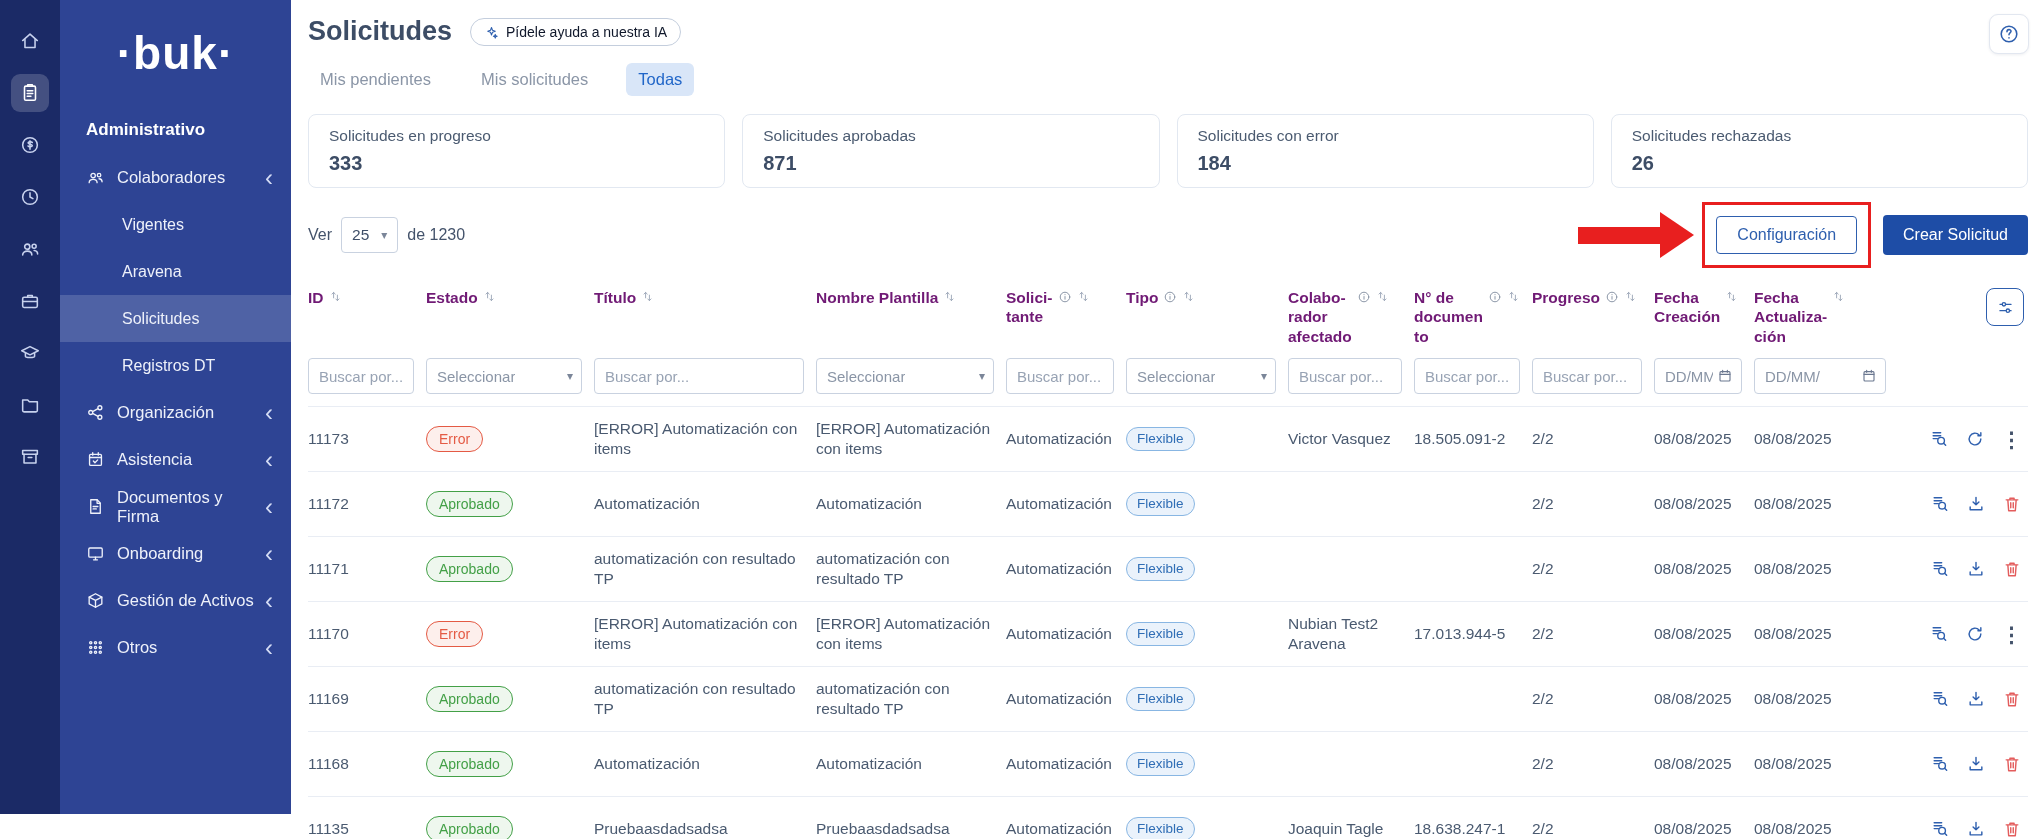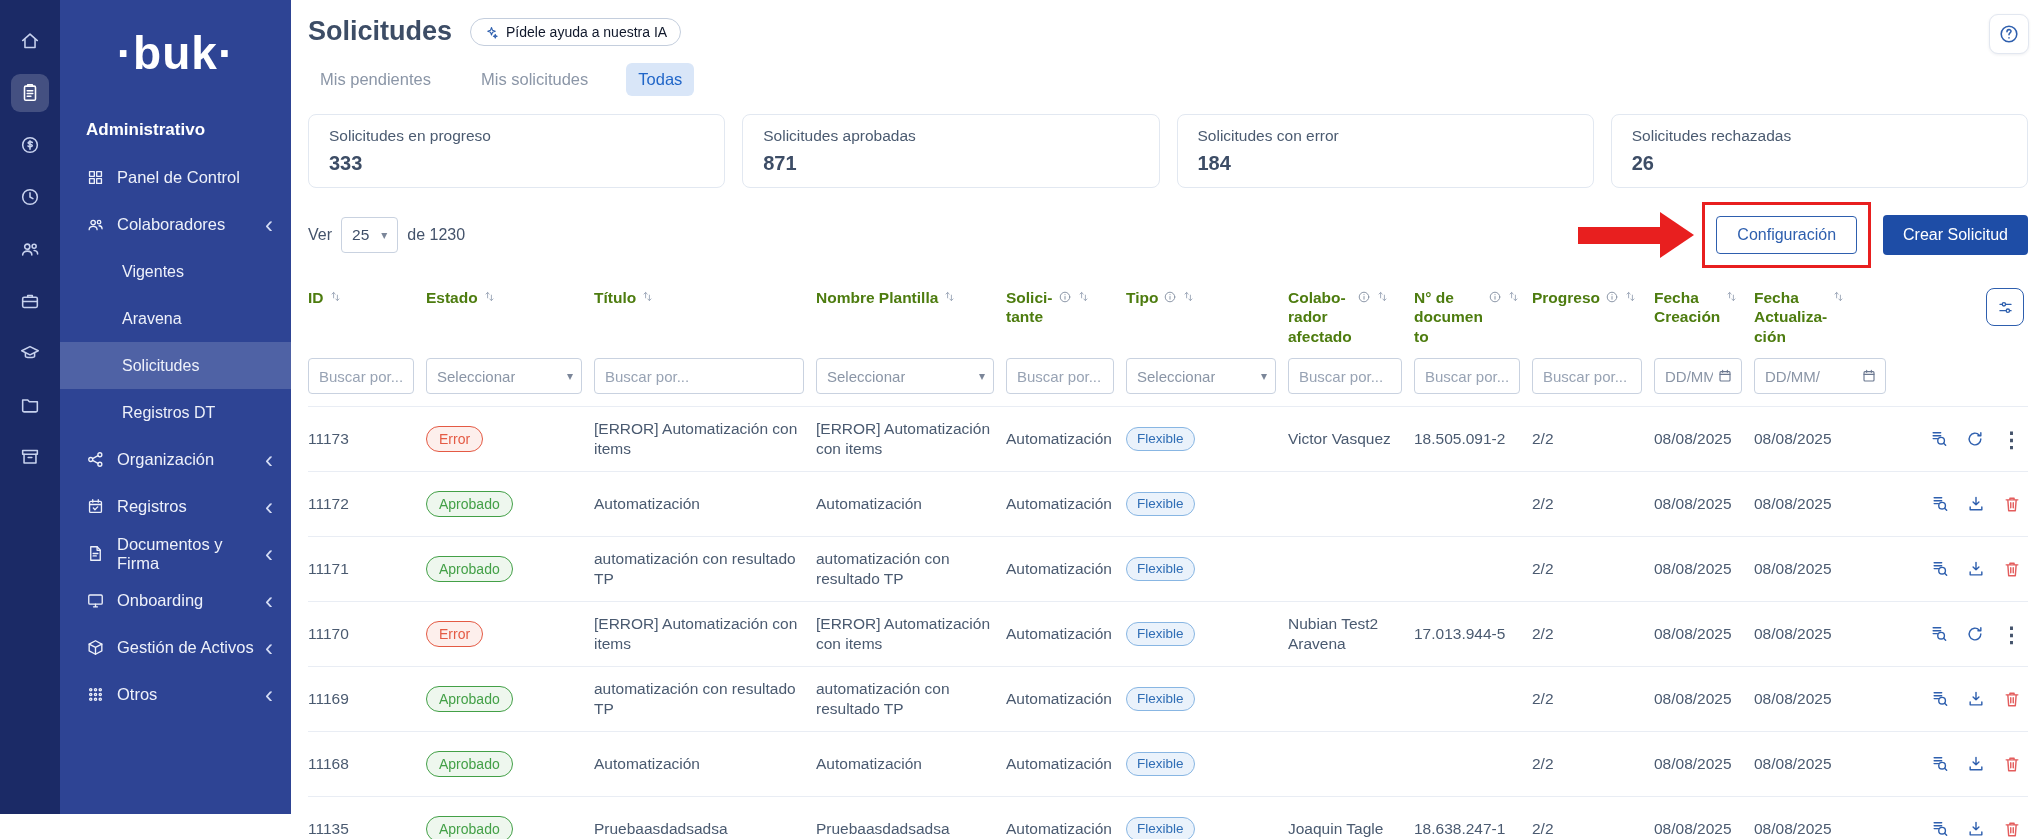--- a/index.html
+++ b/index.html
@@ -43,21 +43,21 @@
   .annot-arrow{display:flex;align-items:center;margin-right:8px}
   .annot-arrow .shaft{width:82px;height:17px;background:#e81f1f}
   .annot-arrow .head{width:0;height:0;border-top:23px solid transparent;border-bottom:23px solid transparent;border-left:34px solid #e81f1f}
   .annot-box{border:3px solid #e81f1f;padding:11px;margin-right:12px}
   .btn-outline{background:#fff;border:1px solid #2e5fae;color:#2e5fae;font-size:16px;padding:9px 20px;border-radius:4px;cursor:pointer;font-family:inherit}
   .btn-primary{background:#1e4da6;border:none;color:#fff;font-size:16px;padding:11px 20px;border-radius:4px;cursor:pointer;font-family:inherit}
   
   .table{margin-top:14px;--cols:118px 168px 222px 190px 120px 162px 126px 118px 122px 100px 144px minmax(0,1fr)}
   .thead,.tfilters,.tr{display:grid;grid-template-columns:var(--cols)}
   .thead{align-items:start;padding:6px 0 8px}
-  .th{display:flex;align-items:flex-start;gap:5px;font-weight:700;color:#4d7c0f;font-size:15.5px;padding-right:8px;line-height:1.25}
+  .th{display:flex;align-items:flex-start;gap:5px;font-weight:700;color:#701a75;font-size:15.5px;padding-right:8px;line-height:1.25}
   .th-label{white-space:normal}
   .hic{display:inline-flex;margin-top:2px}
   .sort-ic{width:13px;height:13px;color:#9aa5b6}
   .info-ic{width:14px;height:14px;color:#8a95a6}
   .th-settings{display:flex;justify-content:flex-end;padding-right:4px}
   .settings-btn{width:38px;height:38px;border:1.5px solid #2e5fae;border-radius:8px;background:#fff;color:#2e5fae;display:flex;align-items:center;justify-content:center;cursor:pointer}
   .settings-btn svg{width:19px;height:19px}
   .tfilters{align-items:center;padding:4px 0 12px}
   .fcell{padding-right:12px}
   .finput{width:100%;height:36px;border:1px solid #c9d2e0;border-radius:4px;padding:0 10px;font-size:15px;color:#44536b;box-sizing:border-box;font-family:inherit}
@@ -140,29 +140,20 @@
         </svg>
       </div>
     </aside>
 
   <aside class="sidebar">
     <div class="logo">·buk·</div>
     <div class="section-label">Administrativo</div>
     <nav class="nav">
         <div class="nav-item">
           <svg class="nav-ic" viewBox="0 0 24 24" fill="none" stroke="currentColor" stroke-width="1.7" stroke-linecap="round" stroke-linejoin="round">
-            <rect x="4.5" y="4.5" width="6" height="6"></rect>
-            <rect x="13.5" y="4.5" width="6" height="6"></rect>
-            <rect x="4.5" y="13.5" width="6" height="6"></rect>
-            <rect x="13.5" y="13.5" width="6" height="6"></rect>
-          </svg>
-          <span class="nav-label">Panel de Control</span>
-        </div>
-        <div class="nav-item">
-          <svg class="nav-ic" viewBox="0 0 24 24" fill="none" stroke="currentColor" stroke-width="1.7" stroke-linecap="round" stroke-linejoin="round">
             <circle cx="9" cy="9.5" r="2.8"></circle>
             <path d="M4 18.5c0-2.8 2.4-4.2 5-4.2s5 1.4 5 4.2"></path>
             <circle cx="16.5" cy="9" r="2.2"></circle>
             <path d="M16.5 13.6c2.2.2 3.8 1.6 3.8 3.9"></path>
           </svg>
           <span class="nav-label">Colaboradores</span>
           <span class="chev">‹</span>
         </div>
         <div class="nav-item child">
           <span class="nav-label">Vigentes</span>
@@ -185,21 +176,21 @@
           </svg>
           <span class="nav-label">Organización</span>
           <span class="chev">‹</span>
         </div>
         <div class="nav-item">
           <svg class="nav-ic" viewBox="0 0 24 24" fill="none" stroke="currentColor" stroke-width="1.7" stroke-linecap="round" stroke-linejoin="round">
             <rect x="4.5" y="5.5" width="15" height="14" rx="1.5"></rect>
             <path d="M4.5 9.5h15M8.5 3.5v3M15.5 3.5v3"></path>
             <path d="M9.3 14l2 2 3.5-3.5"></path>
           </svg>
-          <span class="nav-label">Registros</span>
+          <span class="nav-label">Asistencia</span>
           <span class="chev">‹</span>
         </div>
         <div class="nav-item">
           <svg class="nav-ic" viewBox="0 0 24 24" fill="none" stroke="currentColor" stroke-width="1.7" stroke-linecap="round" stroke-linejoin="round">
             <path d="M6 3.5h8l4 4V20.5H6z"></path>
             <path d="M14 3.5V8h4M9 12h6M9 15h4"></path>
           </svg>
           <span class="nav-label">Documentos y Firma</span>
           <span class="chev">‹</span>
         </div>

